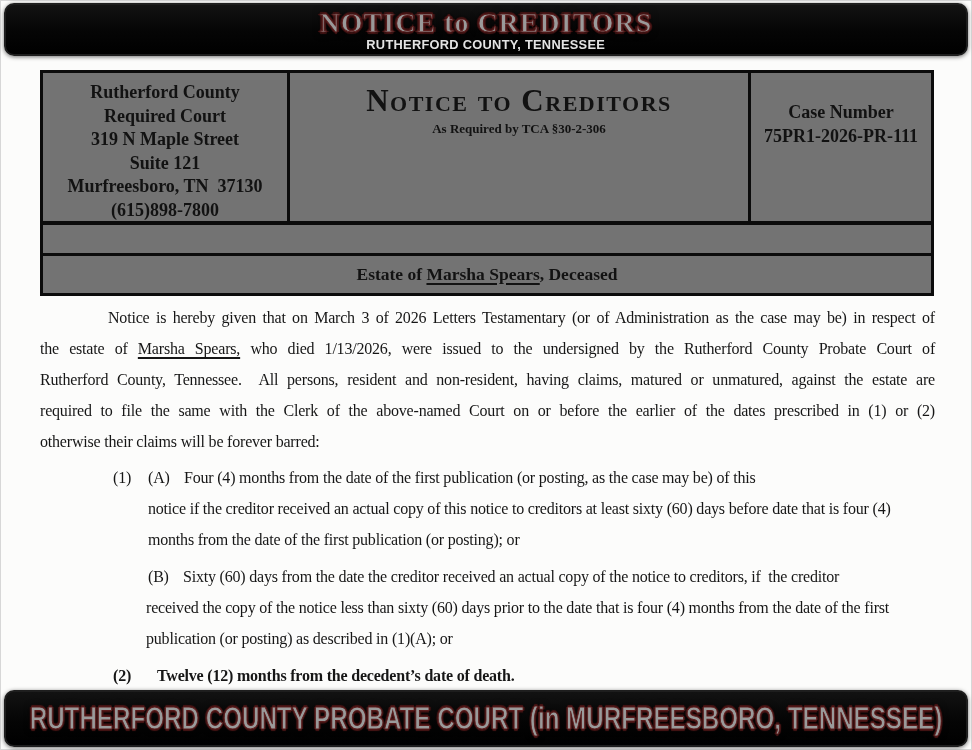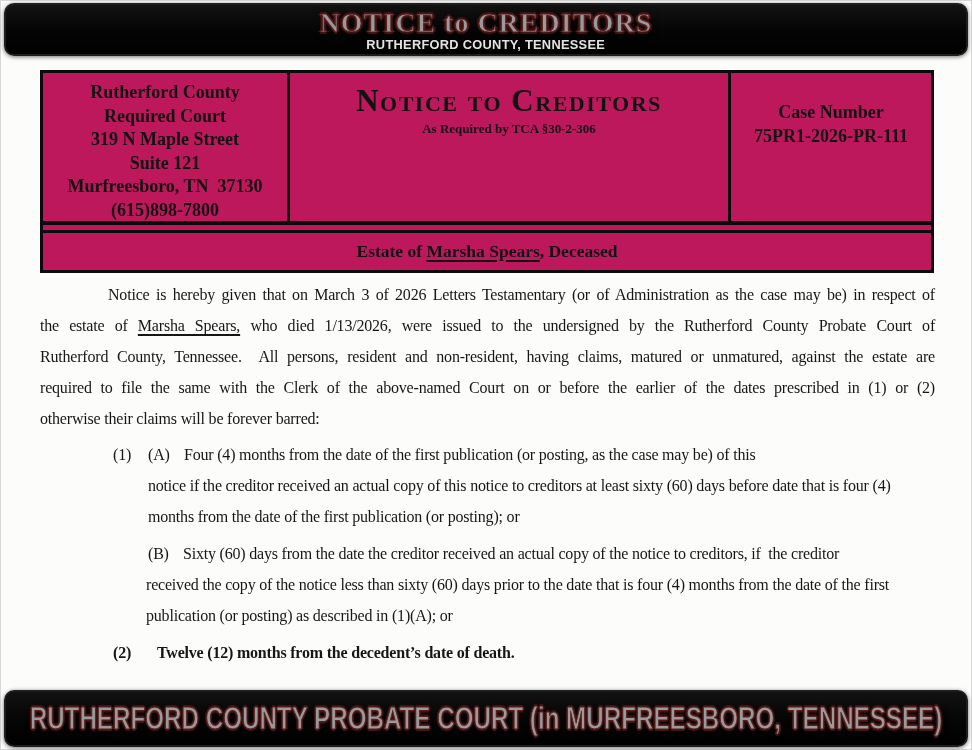--- a/index.html
+++ b/index.html
@@ -19,37 +19,37 @@
   .banner-title-lg { font-family:"Liberation Serif","DejaVu Serif",serif; font-size:28px;
                      line-height:29px; letter-spacing:1px; white-space:nowrap; }
   .banner-sub { font-family:"Liberation Sans","DejaVu Sans",sans-serif; font-weight:bold;
                 font-size:13.5px; line-height:15px; color:#e3e3e3; letter-spacing:.3px;
                 transform:scaleX(.95); white-space:nowrap; }
   .banner-title-bottom { font-family:"Liberation Sans","DejaVu Sans",sans-serif; font-size:31px;
                          line-height:34px; white-space:nowrap; transform:scaleX(.78); }
 
   
   .form-table { position:absolute; left:40px; top:70px; width:888px; border:3px solid #0b0b0b;
-                background:#be185d; color:#121212; }
+                background:#737373; color:#121212; }
   .row1 { display:flex; height:148px; border-bottom:4px solid #0b0b0b; }
   .cell { box-sizing:border-box; }
   .court-cell { width:247px; border-right:3px solid #0b0b0b; text-align:center;
                 font-weight:bold; font-size:18px; line-height:23.5px; padding-top:8px; }
   .title-cell { flex:1; border-right:3px solid #0b0b0b; text-align:center; padding-top:10px; }
   .form-title { font-variant:small-caps; font-weight:bold; font-size:31px; letter-spacing:1.5px; }
   .form-title-sub { font-weight:bold; font-size:13px; margin-top:2px; }
-  .case-cell { width:200px; text-align:center; font-weight:bold; font-size:18px;
+  .case-cell { width:180px; text-align:center; font-weight:bold; font-size:18px;
                line-height:24px; padding-top:27px; }
   .row-gap { height:5px; }
   .estate-row { border-top:3px solid #0b0b0b; height:37px; display:flex; align-items:center;
-                justify-content:center; font-weight:bold; font-size:17.5px; }
+                justify-content:center; font-weight:bold; font-size:17.5px;margin-top:23px; }
   .u { text-decoration:underline; text-decoration-thickness:1.5px; text-underline-offset:2.5px; }
 
   
-  .body-text { position:absolute; left:40px; top:279px; width:895px; color:#161616;
+  .body-text { position:absolute; left:40px; top:302px; width:895px; color:#161616;
                font-size:16px; line-height:31px; letter-spacing:-.2px; }
   .pl { text-align:justify; text-align-last:justify; }
   .pl.first { text-indent:68px; }
   .pl.last { text-align:center; text-align-last:left; }
   .list { margin-top:5px; }
   .ln { text-align:left; }
   .mk { display:inline-block; }
   .a1 { padding-left:73px; } .a1 .m1 { width:35px; } .a1 .mA { width:36px; }
   .cont { padding-left:108px; }
   .b1 { padding-left:108px; margin-top:6px; } .b1 .mB { width:35px; }

